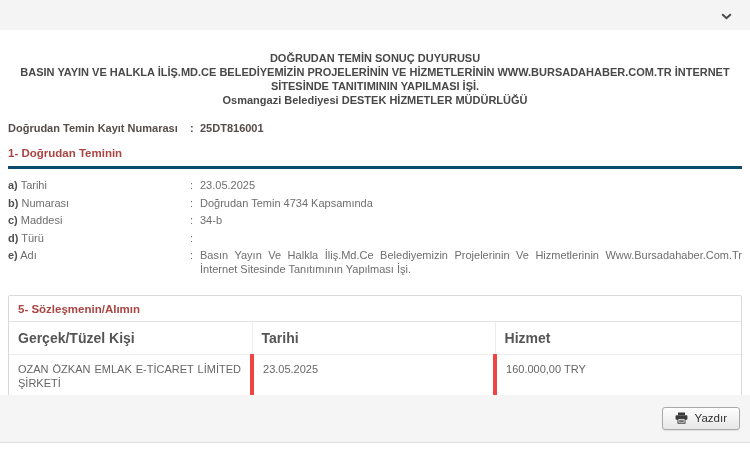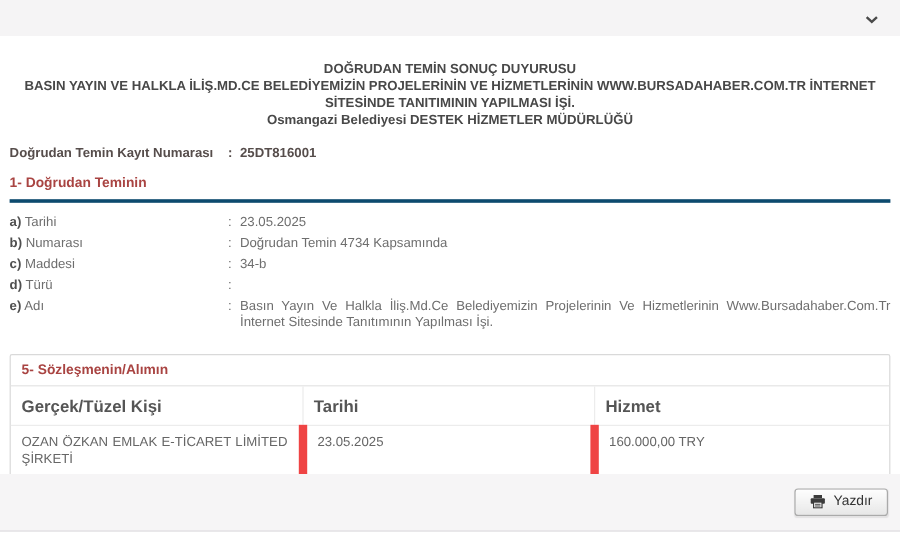--- a/index.html
+++ b/index.html
@@ -33,21 +33,21 @@
   .info-row.multiline .info-val { text-align:justify; line-height:13.5px; }
 
   .section2-box { margin:19px 8px 0; border:1px solid #d9d9d9; border-radius:2px; }
   .box-title { padding:7px 9px 6px; border-bottom:1px solid #e4e4e4;
     font-size:11.5px; font-weight:bold; color:#a94442; }
   table.result-table { width:100%; border-collapse:collapse; table-layout:fixed; }
   table.result-table th { width:33.2%; text-align:left; font-size:14px; color:#555555;
     padding:8px 9px; border-right:1px solid #ececec; border-bottom:1px solid #ececec; font-weight:bold; }
   table.result-table th:last-child { width:33.6%; border-right:none; }
   table.result-table td { font-size:11px; color:#666666; padding:7px 9px 10px;
-    vertical-align:top; border-right:7px solid #ef4444; line-height:14px; }
+    vertical-align:top; border-right:4px solid #ef4444; line-height:14px; }
   table.result-table td:last-child { border-right:none;margin-top:42px; }
   td.justify-cell { text-align:justify; }
 
   .panel-footer { position:absolute; left:0; right:0; top:365px; height:48px;
     background:#f6f5f6; border-bottom:1px solid #dedde0; }
   .print-button { position:absolute; right:10px; top:12px; display:inline-flex;
     gap:7px; padding:4px 12px 5px; font-size:11.5px; color:#333333;
     font-family:"Liberation Sans", sans-serif;
     background:linear-gradient(#fefefe,#e7e7e7); border:1px solid #aaaaaa; border-radius:3px;
     box-shadow:0 1px 1px rgba(0,0,0,0.08); cursor:pointer; }

